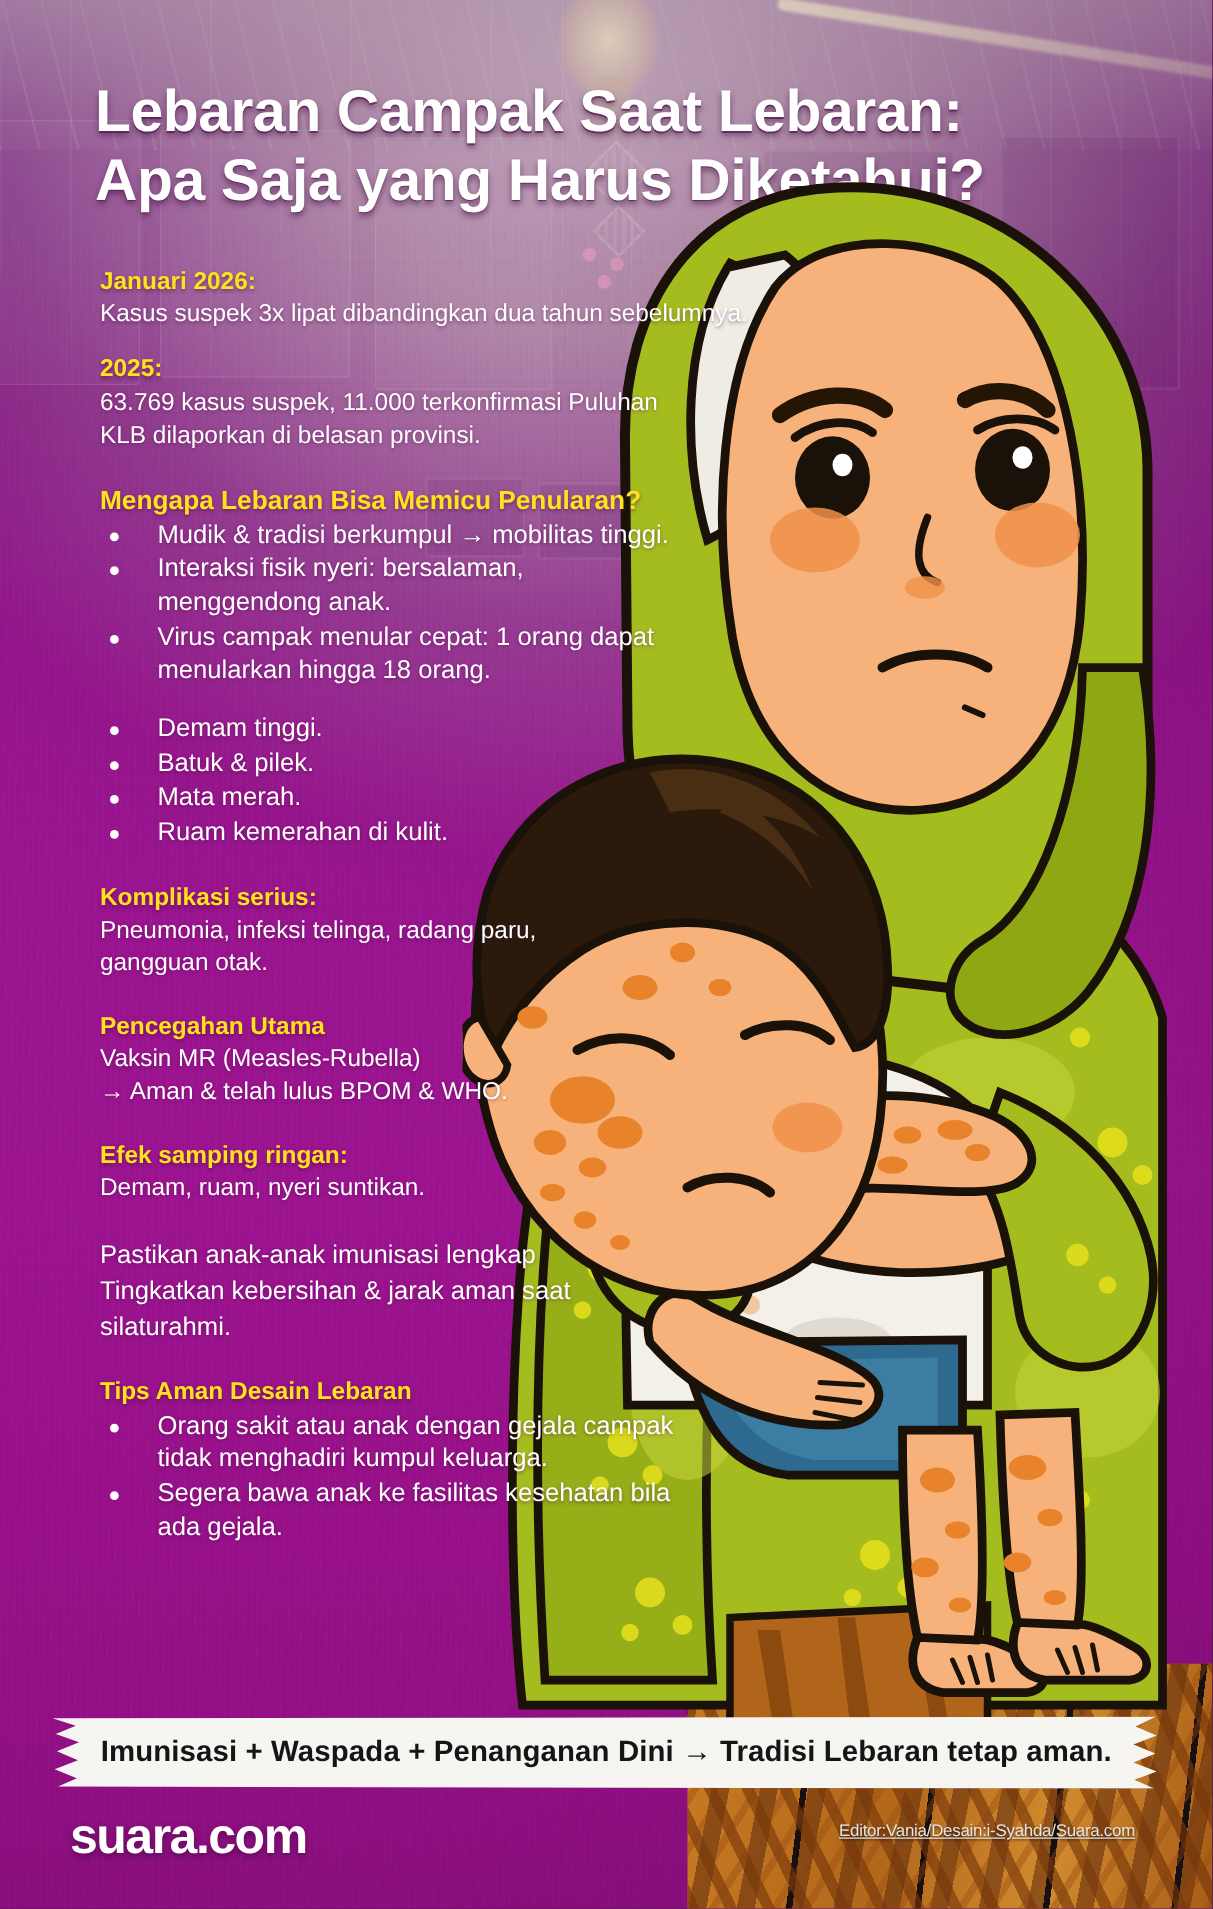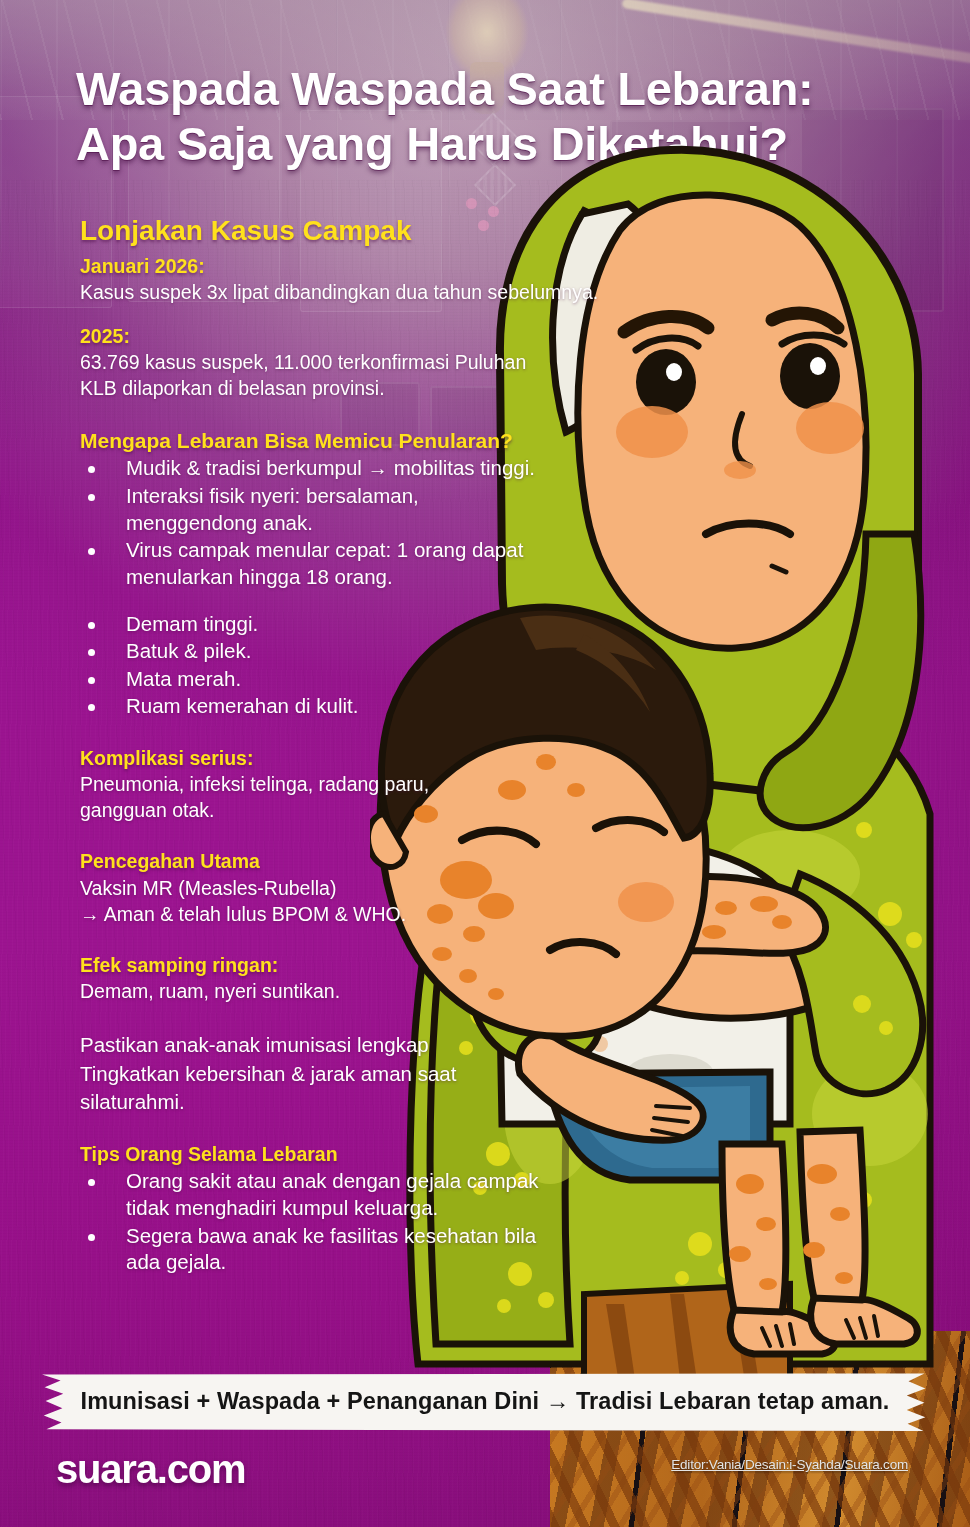--- a/index.html
+++ b/index.html
@@ -368,28 +368,27 @@
       <ellipse cx="176" cy="648" rx="10" ry="8"></ellipse>
           <ellipse cx="206" cy="676" rx="9" ry="7"></ellipse>
       <ellipse cx="126" cy="880" rx="8" ry="6"></ellipse>
     </g>
   </svg>
   </div>
 
   <div class="wood"></div>
 
   <div class="title">
-    <span class="title-line">Waspada Waspada Saat Lebaran:</span>
+    <span class="title-line">Lebaran Campak Saat Lebaran:</span>
     <span class="title-line">Apa Saja yang Harus Diketahui?</span>
   </div>
 
   <div class="content">
 
     <div class="sec">
-      <p class="h-yellow big">Lonjakan Kasus Campak</p>
       <p class="h-yellow sm">Januari 2026:</p>
       <p class="body-txt" style="width:520px;">Kasus suspek 3x lipat dibandingkan dua tahun sebelumnya.</p>
       <div class="gap-m"></div>
       <p class="h-yellow sm">2025:</p>
       <p class="body-txt" style="width:480px;">63.769 kasus suspek, 11.000 terkonfirmasi Puluhan KLB dilaporkan di belasan provinsi.</p>
     </div>
 
     <div class="gap-l"></div>
 
     <div class="sec">
@@ -436,21 +435,21 @@
 
     <div class="gap-l"></div>
 
     <div class="sec">
       <p class="body-txt bold" style="width:390px;">Pastikan anak-anak imunisasi lengkap Tingkatkan kebersihan &amp; jarak aman saat silaturahmi.</p>
     </div>
 
     <div class="gap-l"></div>
 
     <div class="sec">
-      <p class="h-yellow sm">Tips Orang Selama Lebaran</p>
+      <p class="h-yellow sm">Tips Aman Desain Lebaran</p>
       <ul class="bullets">
         <li style="width:420px;">Orang sakit atau anak dengan gejala campak tidak menghadiri kumpul keluarga.</li>
         <li style="width:440px;">Segera bawa anak ke fasilitas kesehatan bila ada gejala.</li>
       </ul>
     </div>
 
   </div>
 
   <div class="ribbon">
     <div class="ribbon-bg"></div>

